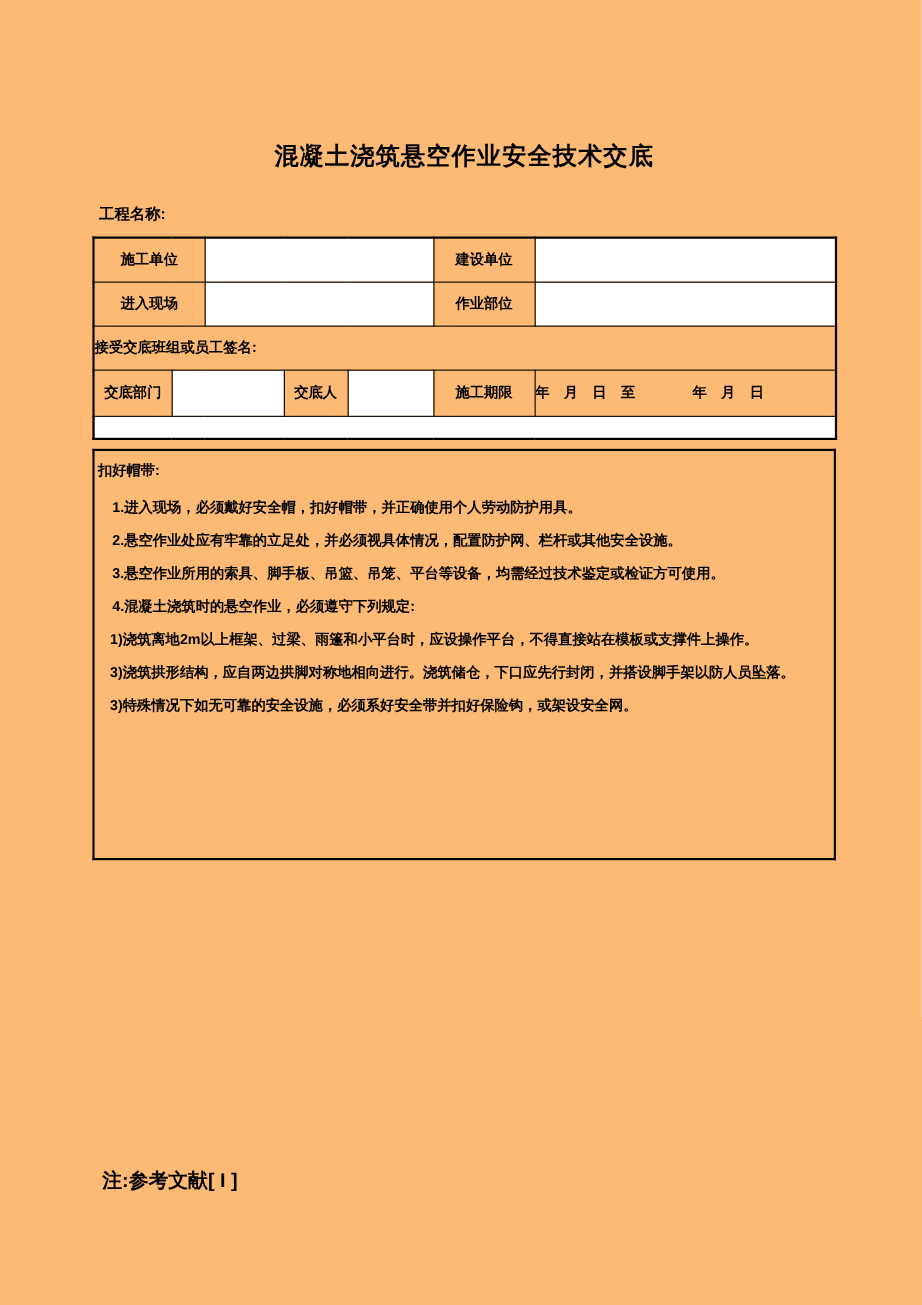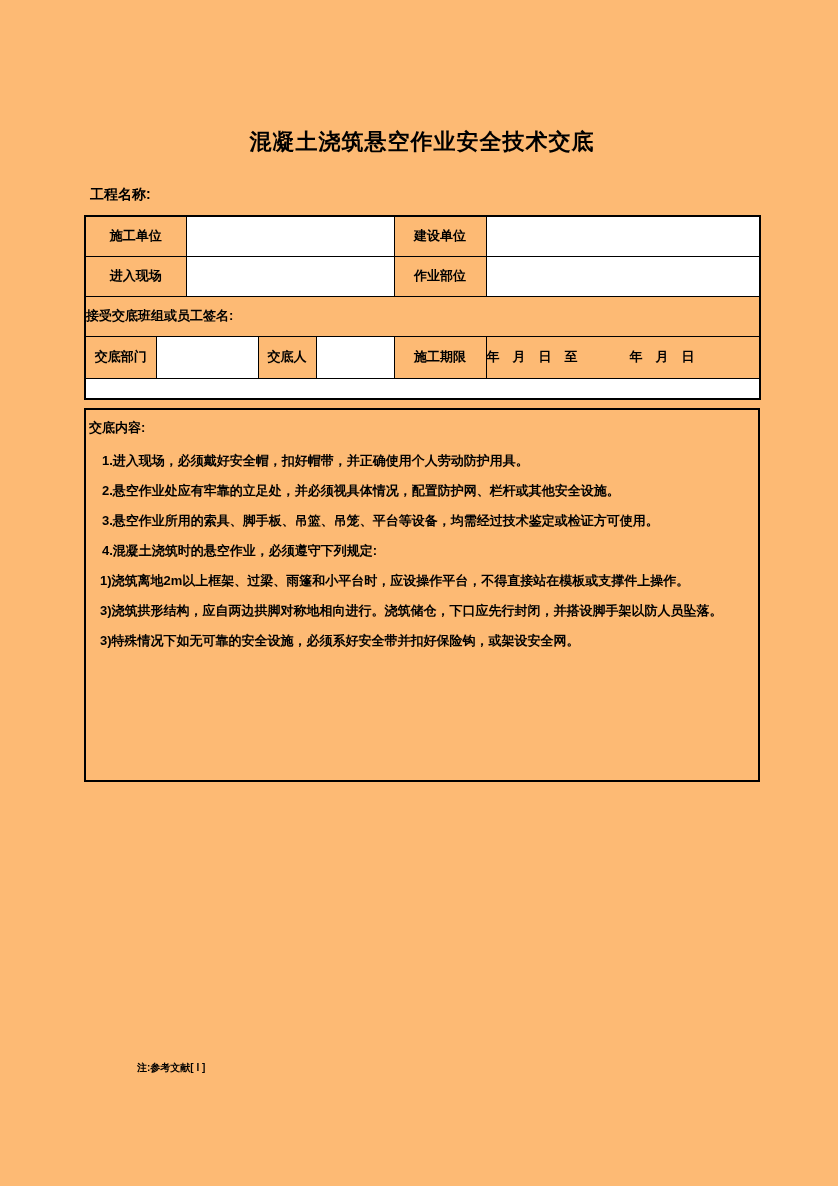--- a/index.html
+++ b/index.html
@@ -38,21 +38,21 @@
   td.dates{white-space:pre;padding-left:35px;vertical-align:middle;}
   td.sig{padding-left:9px;vertical-align:middle;}
   td.big{vertical-align:top;}
   .section-label{padding:9px 0 0 3px;font-size:13px;}
   .items{margin-top:16px;}
   .item{height:30px;font-size:13px;line-height:15px;}
   .indent-lg{padding-left:16px;}
   .indent-sm{padding-left:14px;}
   .supp-label{padding:8px 0 0 13px;font-size:13px;}
   .footnote{
-    position:absolute;top:1061px;left:93px;font-size:10px;margin-left:44px;
+    position:absolute;top:1061px;left:93px;font-size:18px;
   }
 </style>
 </head>
 <body>
 
 <div class="page">
 
   <div class="doc-title">混凝土浇筑悬空作业安全技术交底</div>
 
   <div class="project-label">工程名称:</div>
@@ -94,21 +94,21 @@
     <tr style="height:21px">
       <td class="blank" colspan="7"></td>
     </tr>
   </tbody>
     </table>
 
   <table class="tbl" id="content-table">
     <tbody>
         <tr style="height:372px">
       <td class="big">
-        <div class="section-label">交底内容:</div>
+        <div class="section-label">扣好帽带:</div>
         <div class="items">
           <div class="item indent-lg">1.进入现场，必须戴好安全帽，扣好帽带，并正确使用个人劳动防护用具。</div>
           <div class="item indent-lg">2.悬空作业处应有牢靠的立足处，并必须视具体情况，配置防护网、栏杆或其他安全设施。</div>
           <div class="item indent-lg">3.悬空作业所用的索具、脚手板、吊篮、吊笼、平台等设备，均需经过技术鉴定或检证方可使用。</div>
           <div class="item indent-lg">4.混凝土浇筑时的悬空作业，必须遵守下列规定:</div>
           <div class="item indent-sm">1)浇筑离地2m以上框架、过梁、雨篷和小平台时，应设操作平台，不得直接站在模板或支撑件上操作。</div>
           <div class="item indent-sm">3)浇筑拱形结构，应自两边拱脚对称地相向进行。浇筑储仓，下口应先行封闭，并搭设脚手架以防人员坠落。</div>
           <div class="item indent-sm">3)特殊情况下如无可靠的安全设施，必须系好安全带并扣好保险钩，或架设安全网。</div>
         </div>
       </td>

